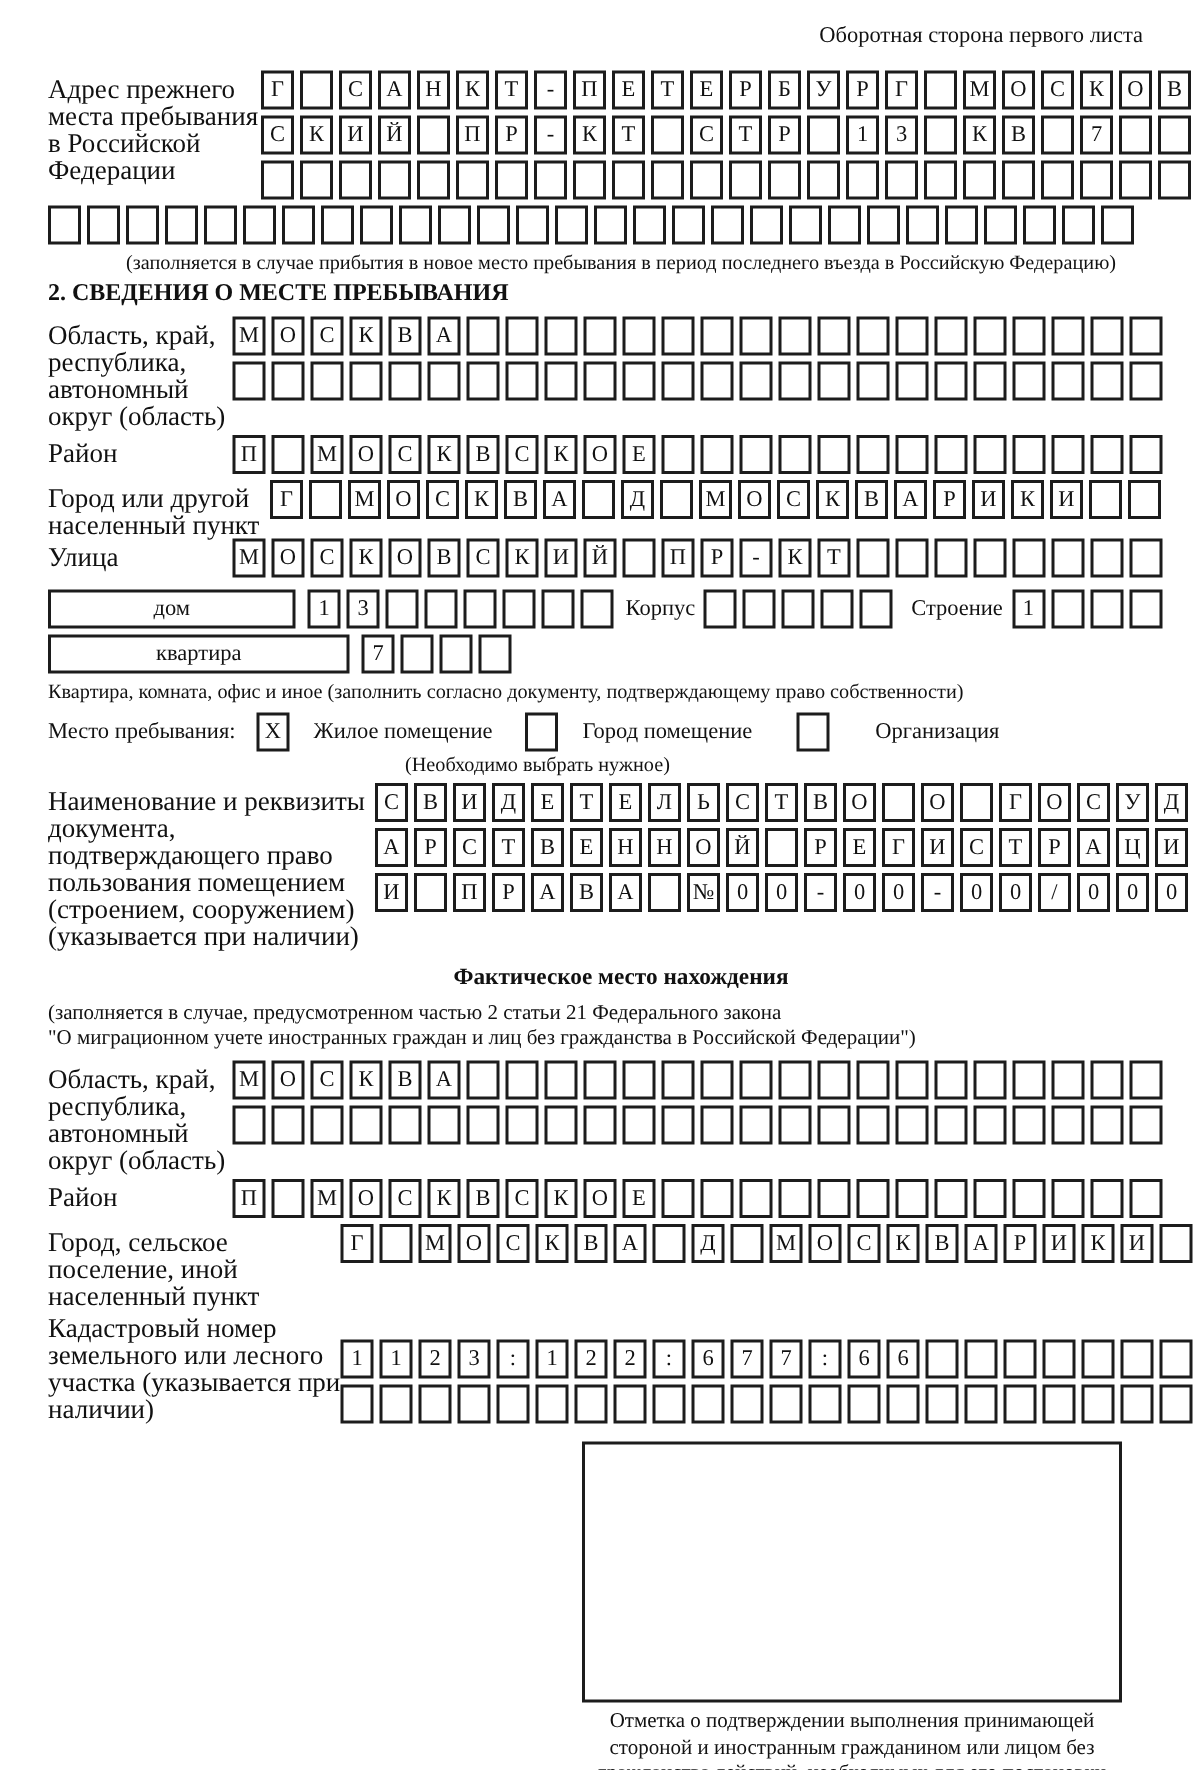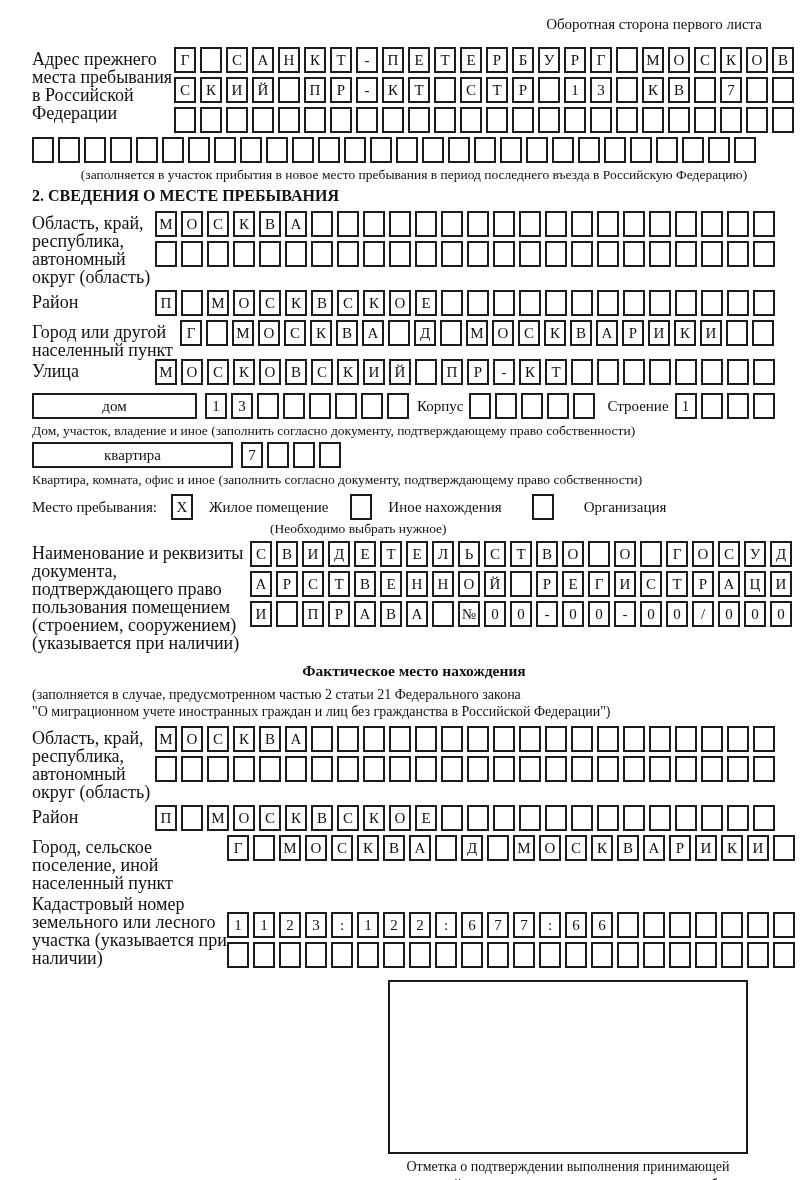--- a/index.html
+++ b/index.html
@@ -49,21 +49,21 @@
 
   <div class="field">
     <div class="label" style="width:142px">Адрес прежнего места пребывания в Российской Федерации</div>
     <div class="rows">
       <div class="cellrow"><span class="cell">Г</span><span class="cell"></span><span class="cell">С</span><span class="cell">А</span><span class="cell">Н</span><span class="cell">К</span><span class="cell">Т</span><span class="cell">-</span><span class="cell">П</span><span class="cell">Е</span><span class="cell">Т</span><span class="cell">Е</span><span class="cell">Р</span><span class="cell">Б</span><span class="cell">У</span><span class="cell">Р</span><span class="cell">Г</span><span class="cell"></span><span class="cell">М</span><span class="cell">О</span><span class="cell">С</span><span class="cell">К</span><span class="cell">О</span><span class="cell">В</span></div>
       <div class="cellrow"><span class="cell">С</span><span class="cell">К</span><span class="cell">И</span><span class="cell">Й</span><span class="cell"></span><span class="cell">П</span><span class="cell">Р</span><span class="cell">-</span><span class="cell">К</span><span class="cell">Т</span><span class="cell"></span><span class="cell">С</span><span class="cell">Т</span><span class="cell">Р</span><span class="cell"></span><span class="cell">1</span><span class="cell">3</span><span class="cell"></span><span class="cell">К</span><span class="cell">В</span><span class="cell"></span><span class="cell">7</span><span class="cell"></span><span class="cell"></span></div>
       <div class="cellrow"><span class="cell"></span><span class="cell"></span><span class="cell"></span><span class="cell"></span><span class="cell"></span><span class="cell"></span><span class="cell"></span><span class="cell"></span><span class="cell"></span><span class="cell"></span><span class="cell"></span><span class="cell"></span><span class="cell"></span><span class="cell"></span><span class="cell"></span><span class="cell"></span><span class="cell"></span><span class="cell"></span><span class="cell"></span><span class="cell"></span><span class="cell"></span><span class="cell"></span><span class="cell"></span><span class="cell"></span></div>
     </div>
   </div>
   <div class="cellrow"><span class="cell"></span><span class="cell"></span><span class="cell"></span><span class="cell"></span><span class="cell"></span><span class="cell"></span><span class="cell"></span><span class="cell"></span><span class="cell"></span><span class="cell"></span><span class="cell"></span><span class="cell"></span><span class="cell"></span><span class="cell"></span><span class="cell"></span><span class="cell"></span><span class="cell"></span><span class="cell"></span><span class="cell"></span><span class="cell"></span><span class="cell"></span><span class="cell"></span><span class="cell"></span><span class="cell"></span><span class="cell"></span><span class="cell"></span><span class="cell"></span><span class="cell"></span></div>
-  <div class="caption">(заполняется в участок прибытия в новое место пребывания в период последнего въезда в Российскую Федерацию)</div>
+  <div class="caption">(заполняется в случае прибытия в новое место пребывания в период последнего въезда в Российскую Федерацию)</div>
 
   <div class="sec-title">2. СВЕДЕНИЯ О МЕСТЕ ПРЕБЫВАНИЯ</div>
 
   <div class="field">
     <div class="label" style="width:123px">Область, край, республика, автономный округ (область)</div>
     <div class="rows">
       <div class="cellrow"><span class="cell">М</span><span class="cell">О</span><span class="cell">С</span><span class="cell">К</span><span class="cell">В</span><span class="cell">А</span><span class="cell"></span><span class="cell"></span><span class="cell"></span><span class="cell"></span><span class="cell"></span><span class="cell"></span><span class="cell"></span><span class="cell"></span><span class="cell"></span><span class="cell"></span><span class="cell"></span><span class="cell"></span><span class="cell"></span><span class="cell"></span><span class="cell"></span><span class="cell"></span><span class="cell"></span><span class="cell"></span></div>
       <div class="cellrow"><span class="cell"></span><span class="cell"></span><span class="cell"></span><span class="cell"></span><span class="cell"></span><span class="cell"></span><span class="cell"></span><span class="cell"></span><span class="cell"></span><span class="cell"></span><span class="cell"></span><span class="cell"></span><span class="cell"></span><span class="cell"></span><span class="cell"></span><span class="cell"></span><span class="cell"></span><span class="cell"></span><span class="cell"></span><span class="cell"></span><span class="cell"></span><span class="cell"></span><span class="cell"></span><span class="cell"></span></div>
     </div>
   </div>
@@ -79,33 +79,32 @@
   </div>
 
   <div class="field">
     <div class="label" style="width:123px">Улица</div>
     <div class="cellrow"><span class="cell">М</span><span class="cell">О</span><span class="cell">С</span><span class="cell">К</span><span class="cell">О</span><span class="cell">В</span><span class="cell">С</span><span class="cell">К</span><span class="cell">И</span><span class="cell">Й</span><span class="cell"></span><span class="cell">П</span><span class="cell">Р</span><span class="cell">-</span><span class="cell">К</span><span class="cell">Т</span><span class="cell"></span><span class="cell"></span><span class="cell"></span><span class="cell"></span><span class="cell"></span><span class="cell"></span><span class="cell"></span><span class="cell"></span></div>
   </div>
 
   <div class="cellrow mt4">
     <span class="wide-box" style="width:165px;margin-right:8px;">дом</span><span><span class="cell">1</span><span class="cell">3</span><span class="cell"></span><span class="cell"></span><span class="cell"></span><span class="cell"></span><span class="cell"></span><span class="cell"></span></span><span class="inline-label" style="margin:0 6px 0 4px;">Корпус</span><span><span class="cell"></span><span class="cell"></span><span class="cell"></span><span class="cell"></span><span class="cell"></span></span><span class="inline-label" style="margin:0 6px 0 8px;">Строение</span><span><span class="cell">1</span><span class="cell"></span><span class="cell"></span><span class="cell"></span></span>
   </div>
-  <div class="caption-left">Дом, участок, владение и иное (заполнить согласно документу, подтверждающему право собственности)</div>
 
   <div class="cellrow">
     <span class="wide-box" style="width:201px;margin-right:8px;">квартира</span><span><span class="cell">7</span><span class="cell"></span><span class="cell"></span><span class="cell"></span></span>
   </div>
   <div class="caption-left">Квартира, комната, офис и иное (заполнить согласно документу, подтверждающему право собственности)</div>
 
   <div class="mesto-row">
     <span class="inline-label">Место пребывания:</span>
     <span class="chk" style="margin-left:10px;">X</span>
     <span class="inline-label" style="margin-left:12px;">Жилое помещение</span>
     <span class="chk" style="margin-left:18px;"></span>
-    <span class="inline-label" style="margin-left:12px;">Иное нахождения</span>
+    <span class="inline-label" style="margin-left:12px;">Город помещение</span>
     <span class="chk" style="margin-left:26px;"></span>
     <span class="inline-label" style="margin-left:26px;">Организация</span>
   </div>
   <div class="caption-left" style="margin-left:238px;">(Необходимо выбрать нужное)</div>
 
   <div class="field mt4">
     <div class="label" style="width:218px">Наименование и реквизиты документа, подтверждающего право пользования помещением (строением, сооружением) (указывается при наличии)</div>
     <div class="rows">
       <div class="cellrow"><span class="cell">С</span><span class="cell">В</span><span class="cell">И</span><span class="cell">Д</span><span class="cell">Е</span><span class="cell">Т</span><span class="cell">Е</span><span class="cell">Л</span><span class="cell">Ь</span><span class="cell">С</span><span class="cell">Т</span><span class="cell">В</span><span class="cell">О</span><span class="cell"></span><span class="cell">О</span><span class="cell"></span><span class="cell">Г</span><span class="cell">О</span><span class="cell">С</span><span class="cell">У</span><span class="cell">Д</span></div>
       <div class="cellrow"><span class="cell">А</span><span class="cell">Р</span><span class="cell">С</span><span class="cell">Т</span><span class="cell">В</span><span class="cell">Е</span><span class="cell">Н</span><span class="cell">Н</span><span class="cell">О</span><span class="cell">Й</span><span class="cell"></span><span class="cell">Р</span><span class="cell">Е</span><span class="cell">Г</span><span class="cell">И</span><span class="cell">С</span><span class="cell">Т</span><span class="cell">Р</span><span class="cell">А</span><span class="cell">Ц</span><span class="cell">И</span></div>

